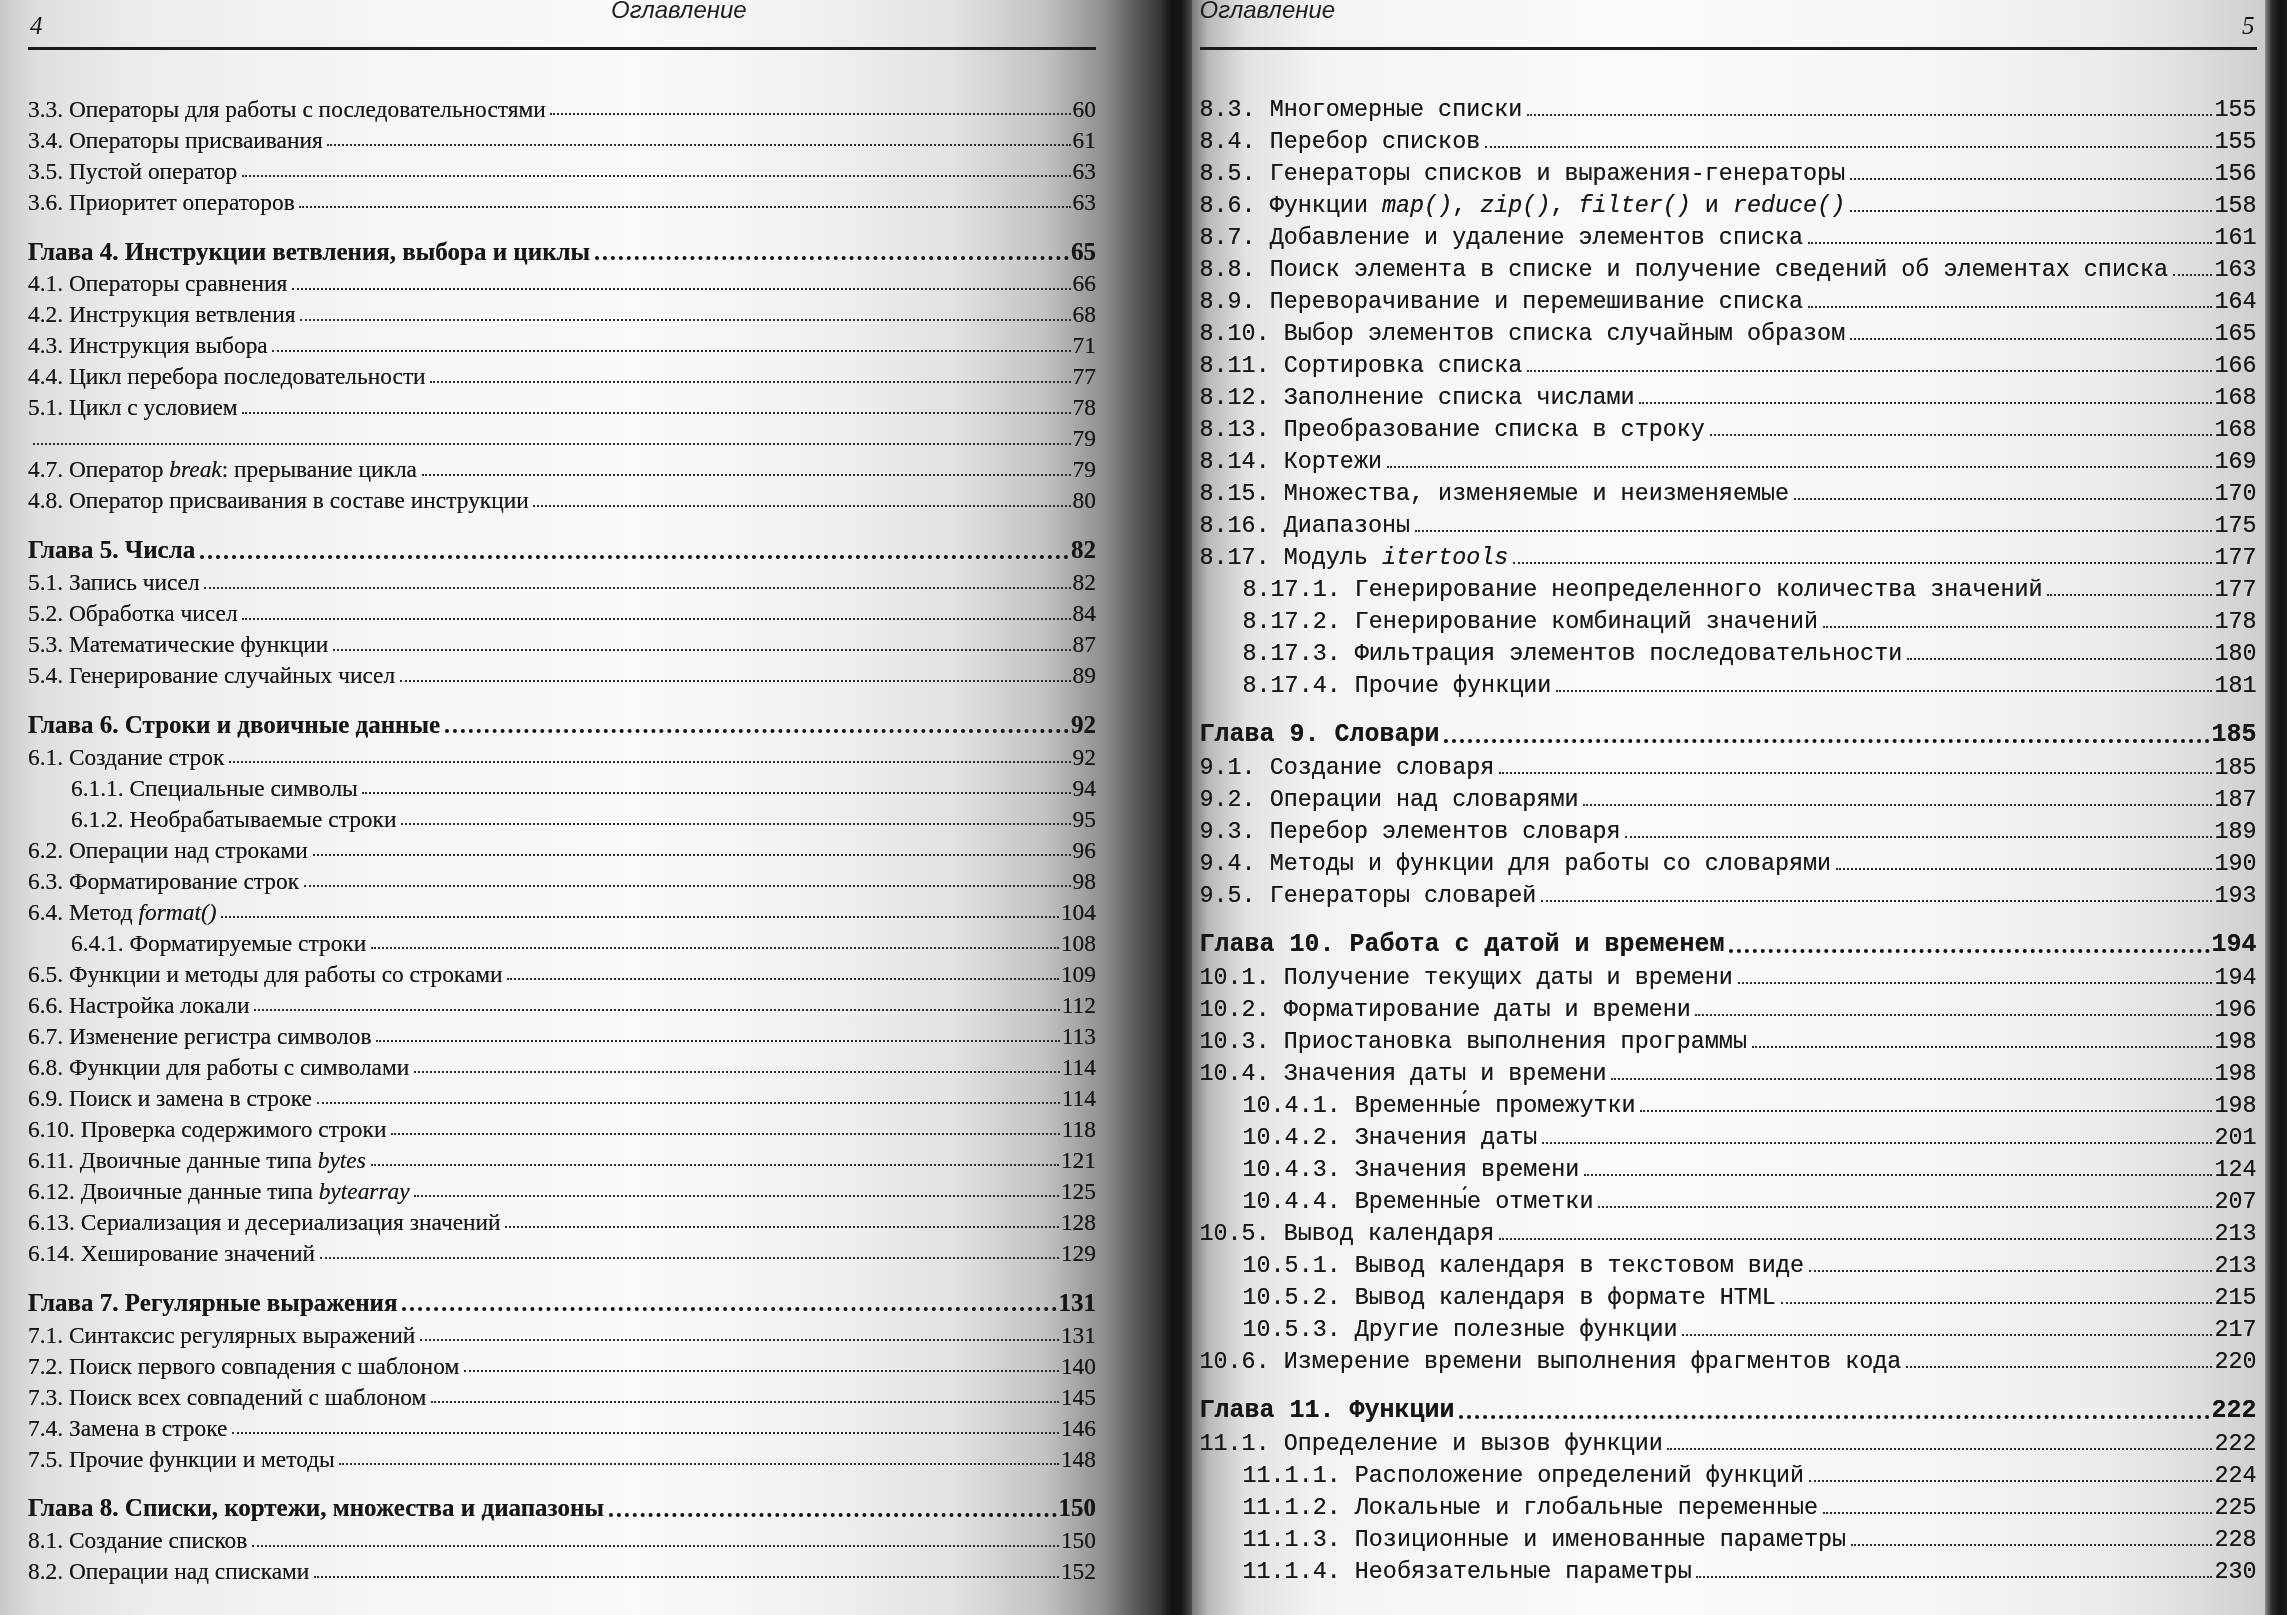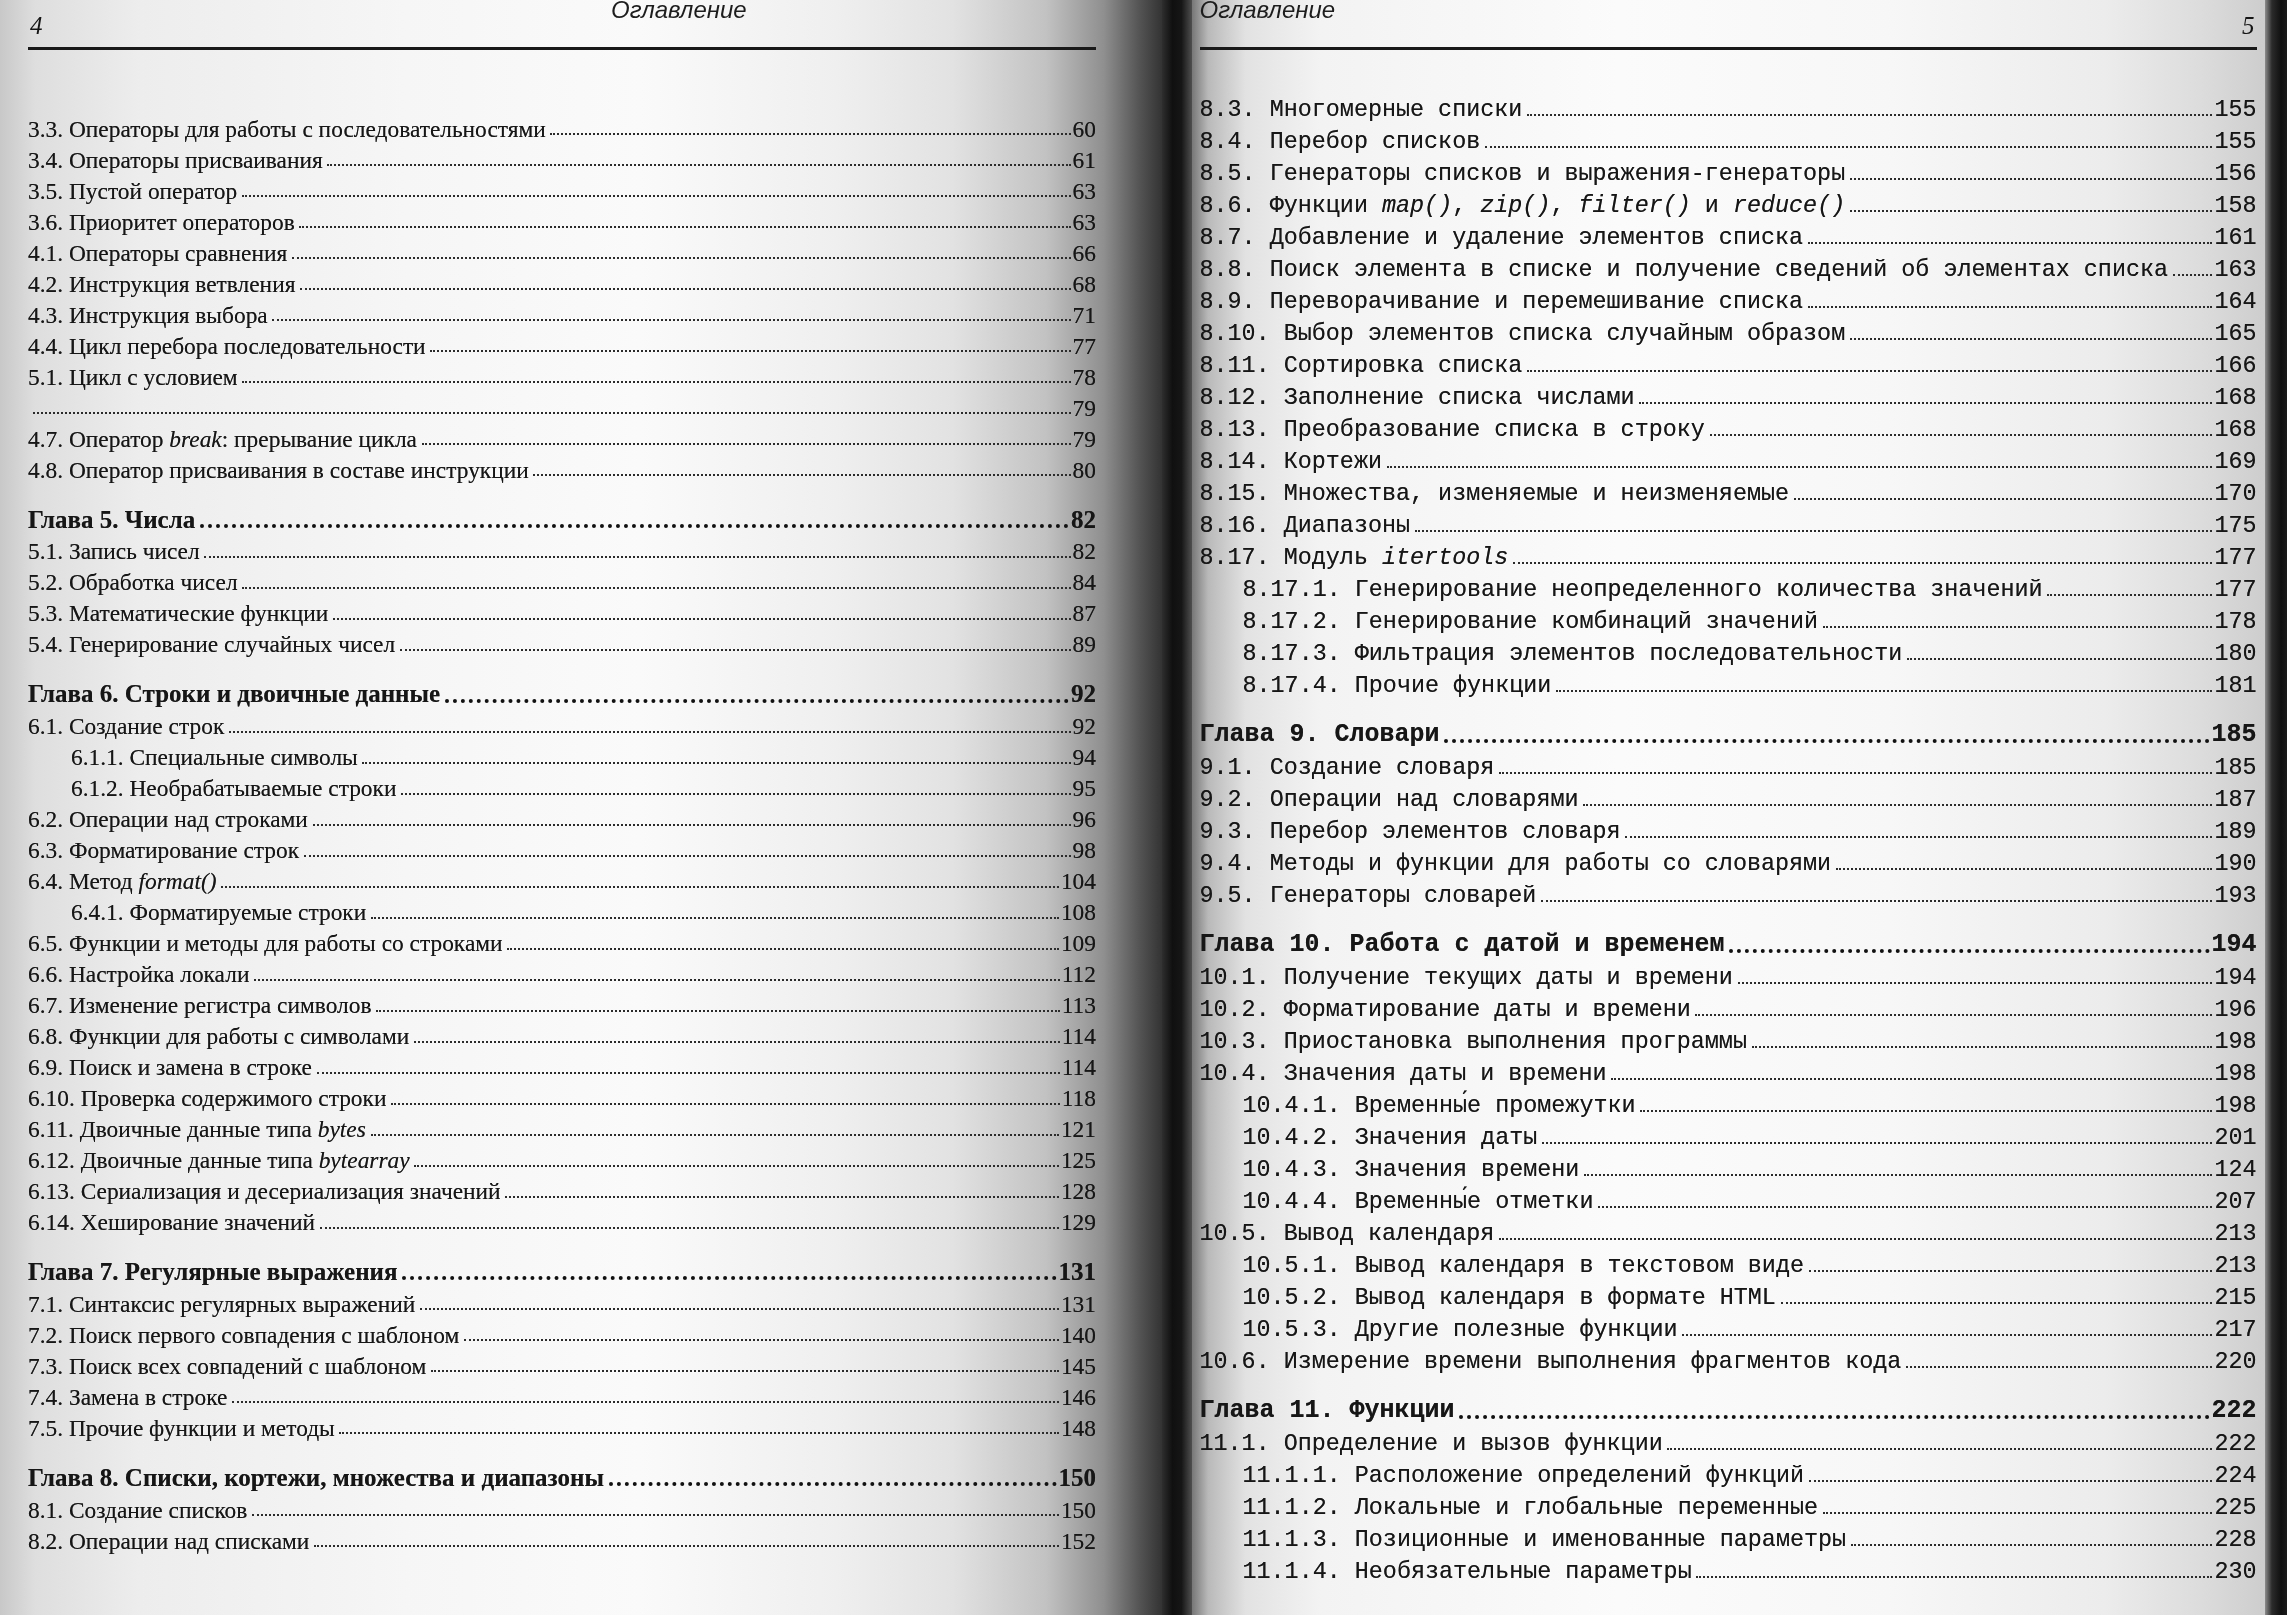--- a/index.html
+++ b/index.html
@@ -34,21 +34,21 @@
   .page-left  .header { left:28px;  width:1068px; }
   .page-right .header { left:7.5px;   width:1057px; }
   .running { position:absolute; bottom:23px; font:italic 24px "Liberation Sans", sans-serif; color:#1d1d1d; }
   .folio   { position:absolute; bottom:6.6px; font:italic 25px "Liberation Serif", serif; color:#151515; }
   .page-left  .running { left:583px; }
   .page-left  .folio   { left:1.9px; }
   .page-right .running { left:0; }
   .page-right .folio   { right:1.9px; }
   
   .toc { position:absolute; top:91px; }
-  .page-left  .toc { left:28px; width:1068px;margin-top:20px; --pitch:31px; --chgap:19.7px; }
+  .page-left  .toc { left:28px; width:1068px; --pitch:31px; --chgap:19.7px; }
   .page-right .toc { left:7.5px;  width:1057px;font-family:Liberation Mono, monospace; --pitch:32px; --chgap:18px; }
   .toc-row {
     display:flex; align-items:flex-end;
     height:var(--pitch); font-size:23.4px; line-height:1.12;
     text-shadow:0 0 0.5px rgba(10,10,10,.6);
   }
   .toc-row.chapter { margin-top:var(--chgap); font-size:25px; font-weight:bold; }
   .toc-row.indent-1 { padding-left:43px; }
   .toc-row .t  { white-space:nowrap; }
   .toc-row .dots {
@@ -83,20 +83,25 @@
         <div class="toc-row">
           <span class="t">3.5. Пустой оператор</span>
           <span class="dots"></span>
           <span class="pg">63</span>
         </div>
         <div class="toc-row">
           <span class="t">3.6. Приоритет операторов</span>
           <span class="dots"></span>
           <span class="pg">63</span>
         </div>
+        <div class="toc-row chapter">
+          <span class="t">Глава 4. Инструкции ветвления, выбора и циклы</span>
+          <span class="dots"></span>
+          <span class="pg">65</span>
+        </div>
         <div class="toc-row">
           <span class="t">4.1. Операторы сравнения</span>
           <span class="dots"></span>
           <span class="pg">66</span>
         </div>
         <div class="toc-row">
           <span class="t">4.2. Инструкция ветвления</span>
           <span class="dots"></span>
           <span class="pg">68</span>
         </div>

